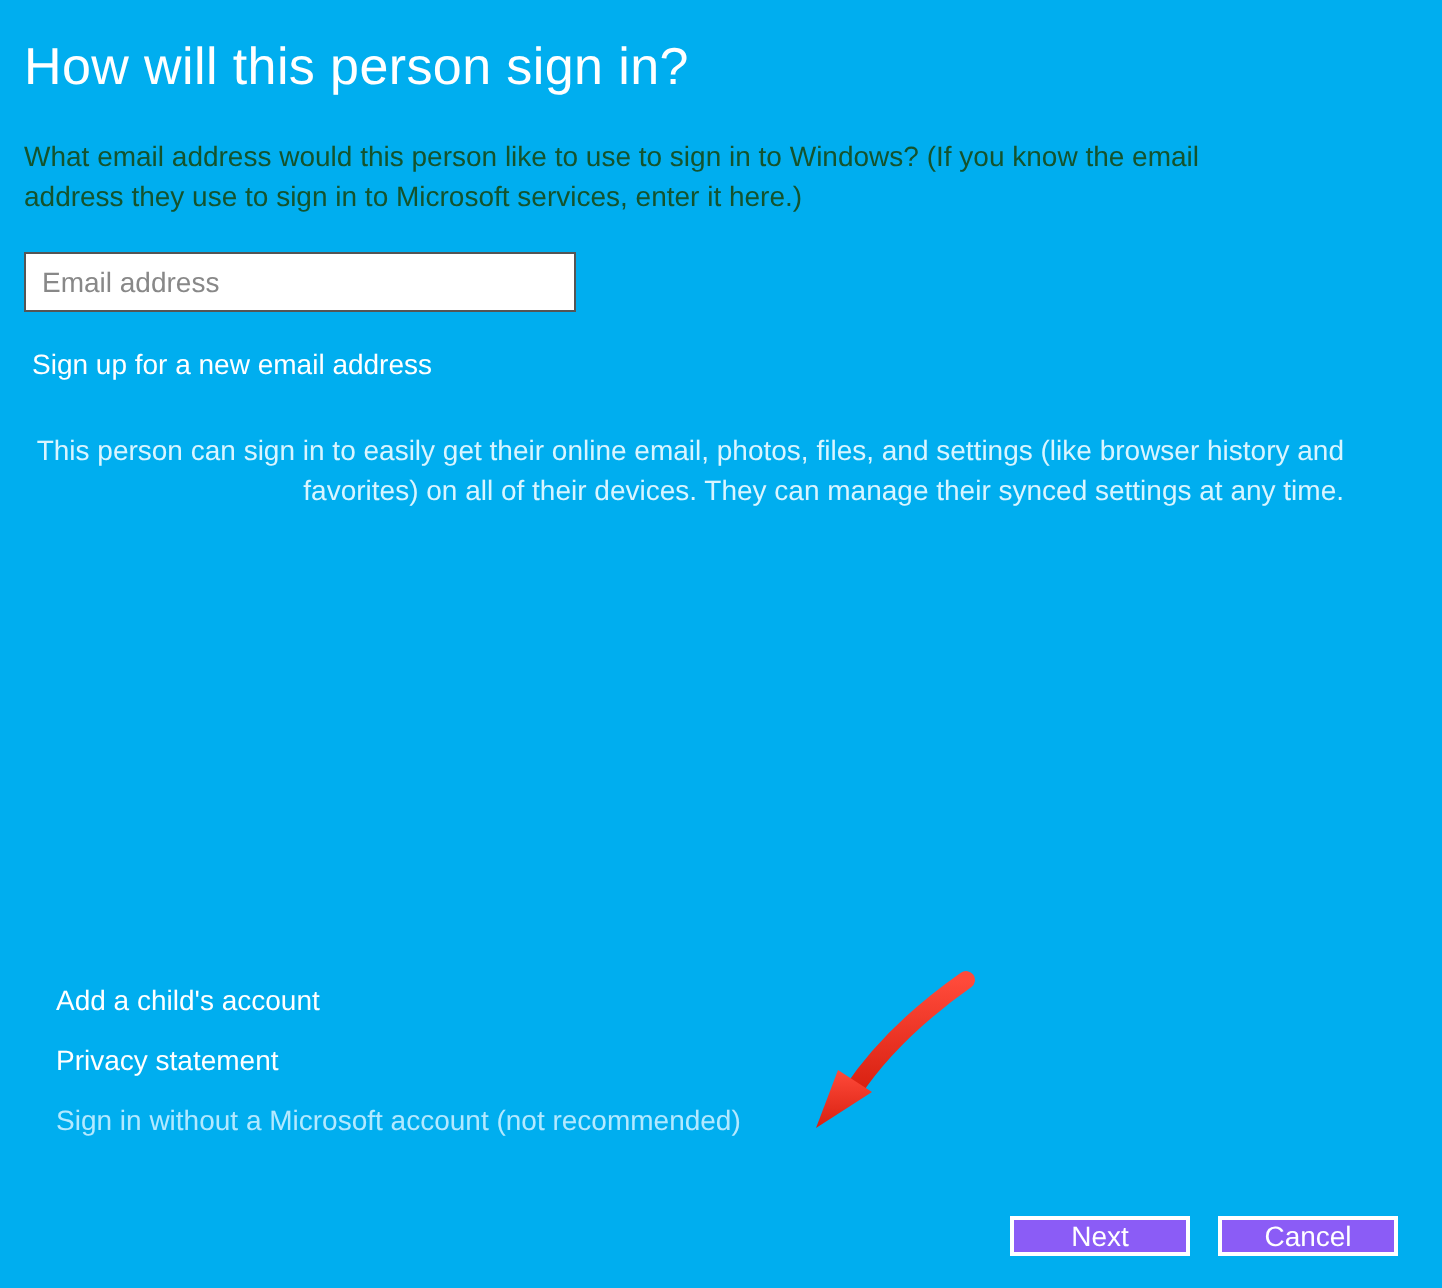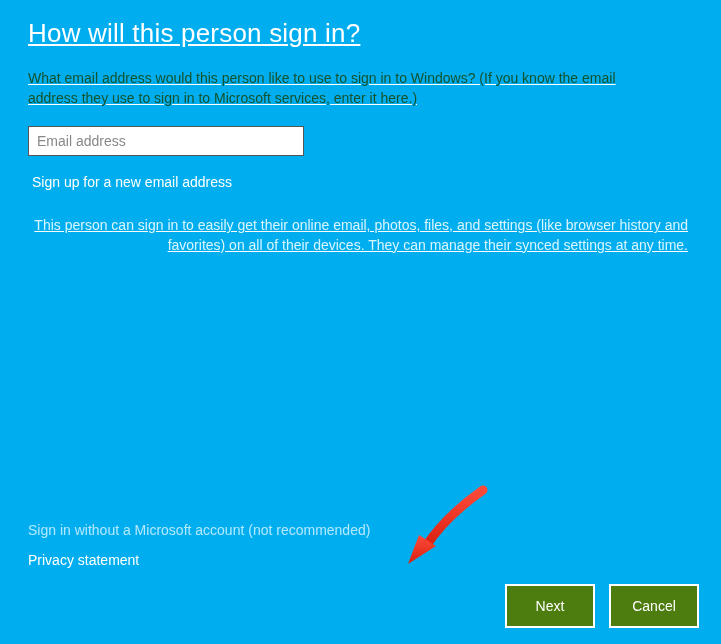--- a/index.html
+++ b/index.html
@@ -6,24 +6,23 @@
     body {
       width: 721px;
       height: 644px;
       background: #00aeef;
       font-family: "Segoe UI", Tahoma, sans-serif;
       color: #ffffff;
       overflow: hidden;
       position: relative;
     }
     .container {
-      padding: 18px 28px 0 28px;
+      padding: 18px 28px 0 12px;
       height: 100%;
       position: relative;
-      text-decoration: underline;
     }
     .title {
       font-size: 26px;
       font-weight: 300;
       margin-bottom: 20px;
       letter-spacing: 0.2px;
     }
     .desc {
       font-size: 14px;
       line-height: 1.4;
@@ -72,22 +71,22 @@
     .dim-link { color: #b3e9ff; }
     .buttons {
       position: absolute;
       right: 22px;
       bottom: 16px;
       display: flex;
       gap: 14px;
     }
     .btn {
       width: 90px;
-      height: 44px;
-      background: #4d7c0f;
+      height: 20px;
+      background: #8b5cf6;
       border: 2px solid #ffffff;
       color: #ffffff;
       font-size: 14px;
       cursor: pointer;
       font-family: inherit;
       padding: 0;
     }
     .arrow {
       position: absolute;
       left: 408px;
@@ -102,22 +101,23 @@
   <h1 class="title">How will this person sign in?</h1>
   <p class="desc">What email address would this person like to use to sign in to Windows? (If you know the email address they use to sign in to Microsoft services, enter it here.)</p>
 
   <input type="text" class="email-input" placeholder="Email address" style="">
 
   <span class="link signup-link">Sign up for a new email address</span>
 
   <p class="info">This person can sign in to easily get their online email, photos, files, and settings (like browser history and favorites) on all of their devices. They can manage their synced settings at any time.</p>
 
   <div class="bottom-links">
+    <span class="link">Add a child's account</span>
+    <span class="link">Privacy statement</span>
     <span class="link dim-link">Sign in without a Microsoft account (not recommended)</span>
-    <span class="link">Privacy statement</span>
   </div>
 
   <div class="buttons">
     <button class="btn">Next</button>
     <button class="btn">Cancel</button>
   </div>
 
   <svg class="arrow" width="90" height="90">
     <defs>
       <linearGradient id="ag" x1="0" y1="0" x2="0" y2="1">

